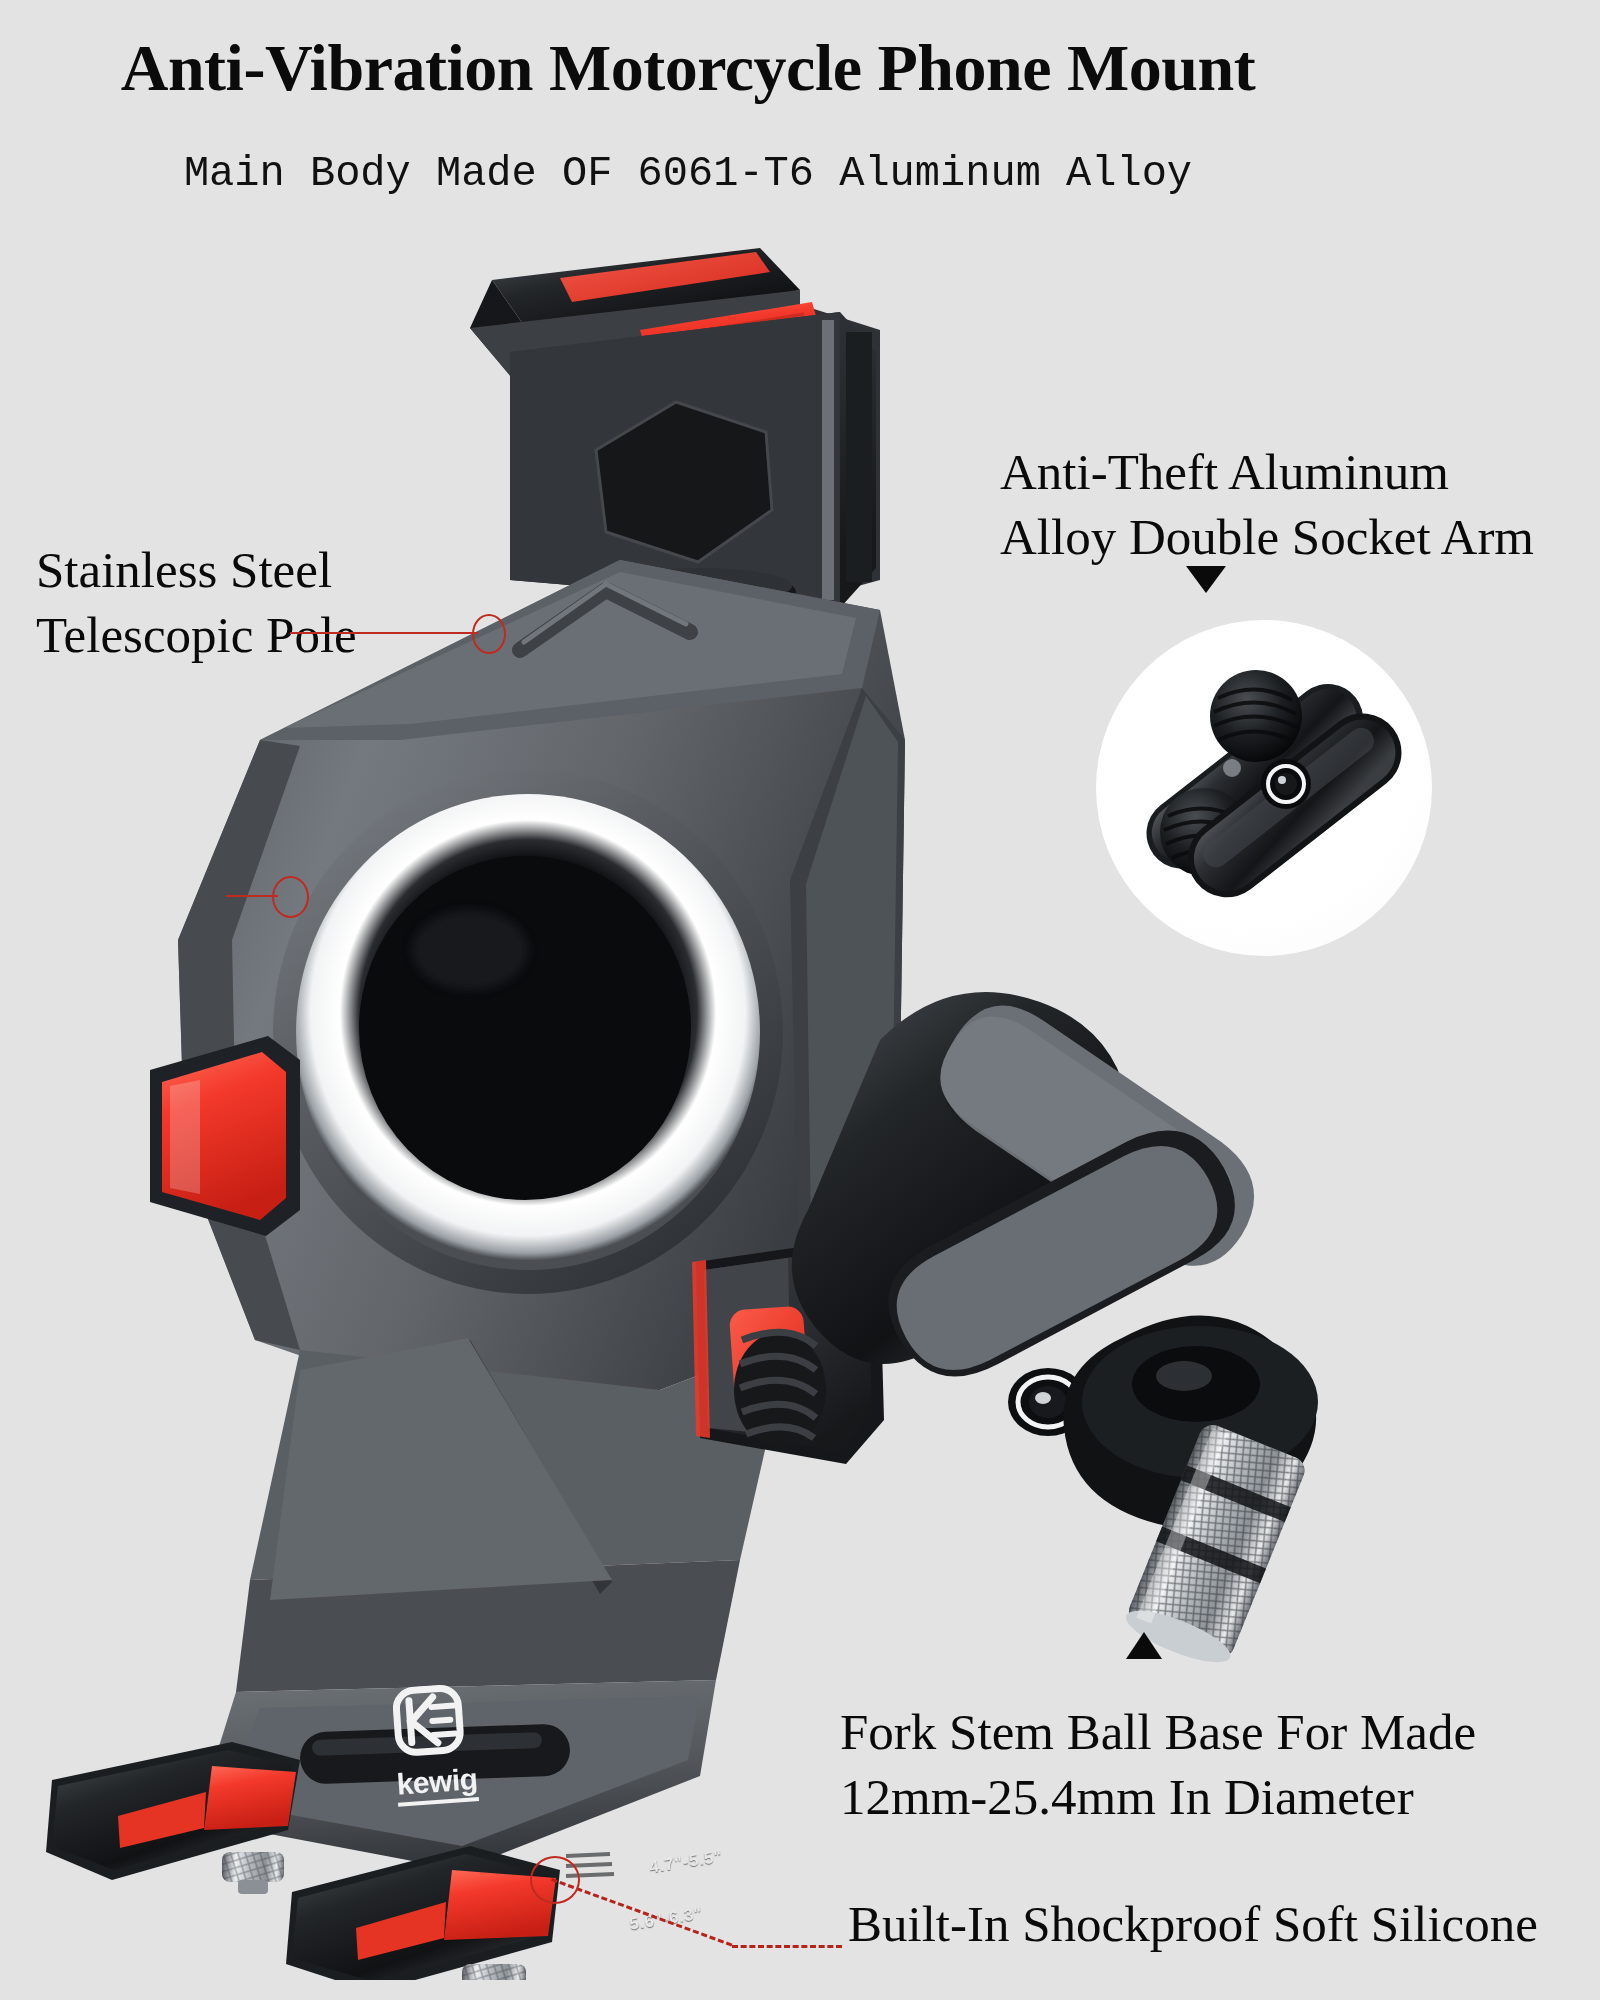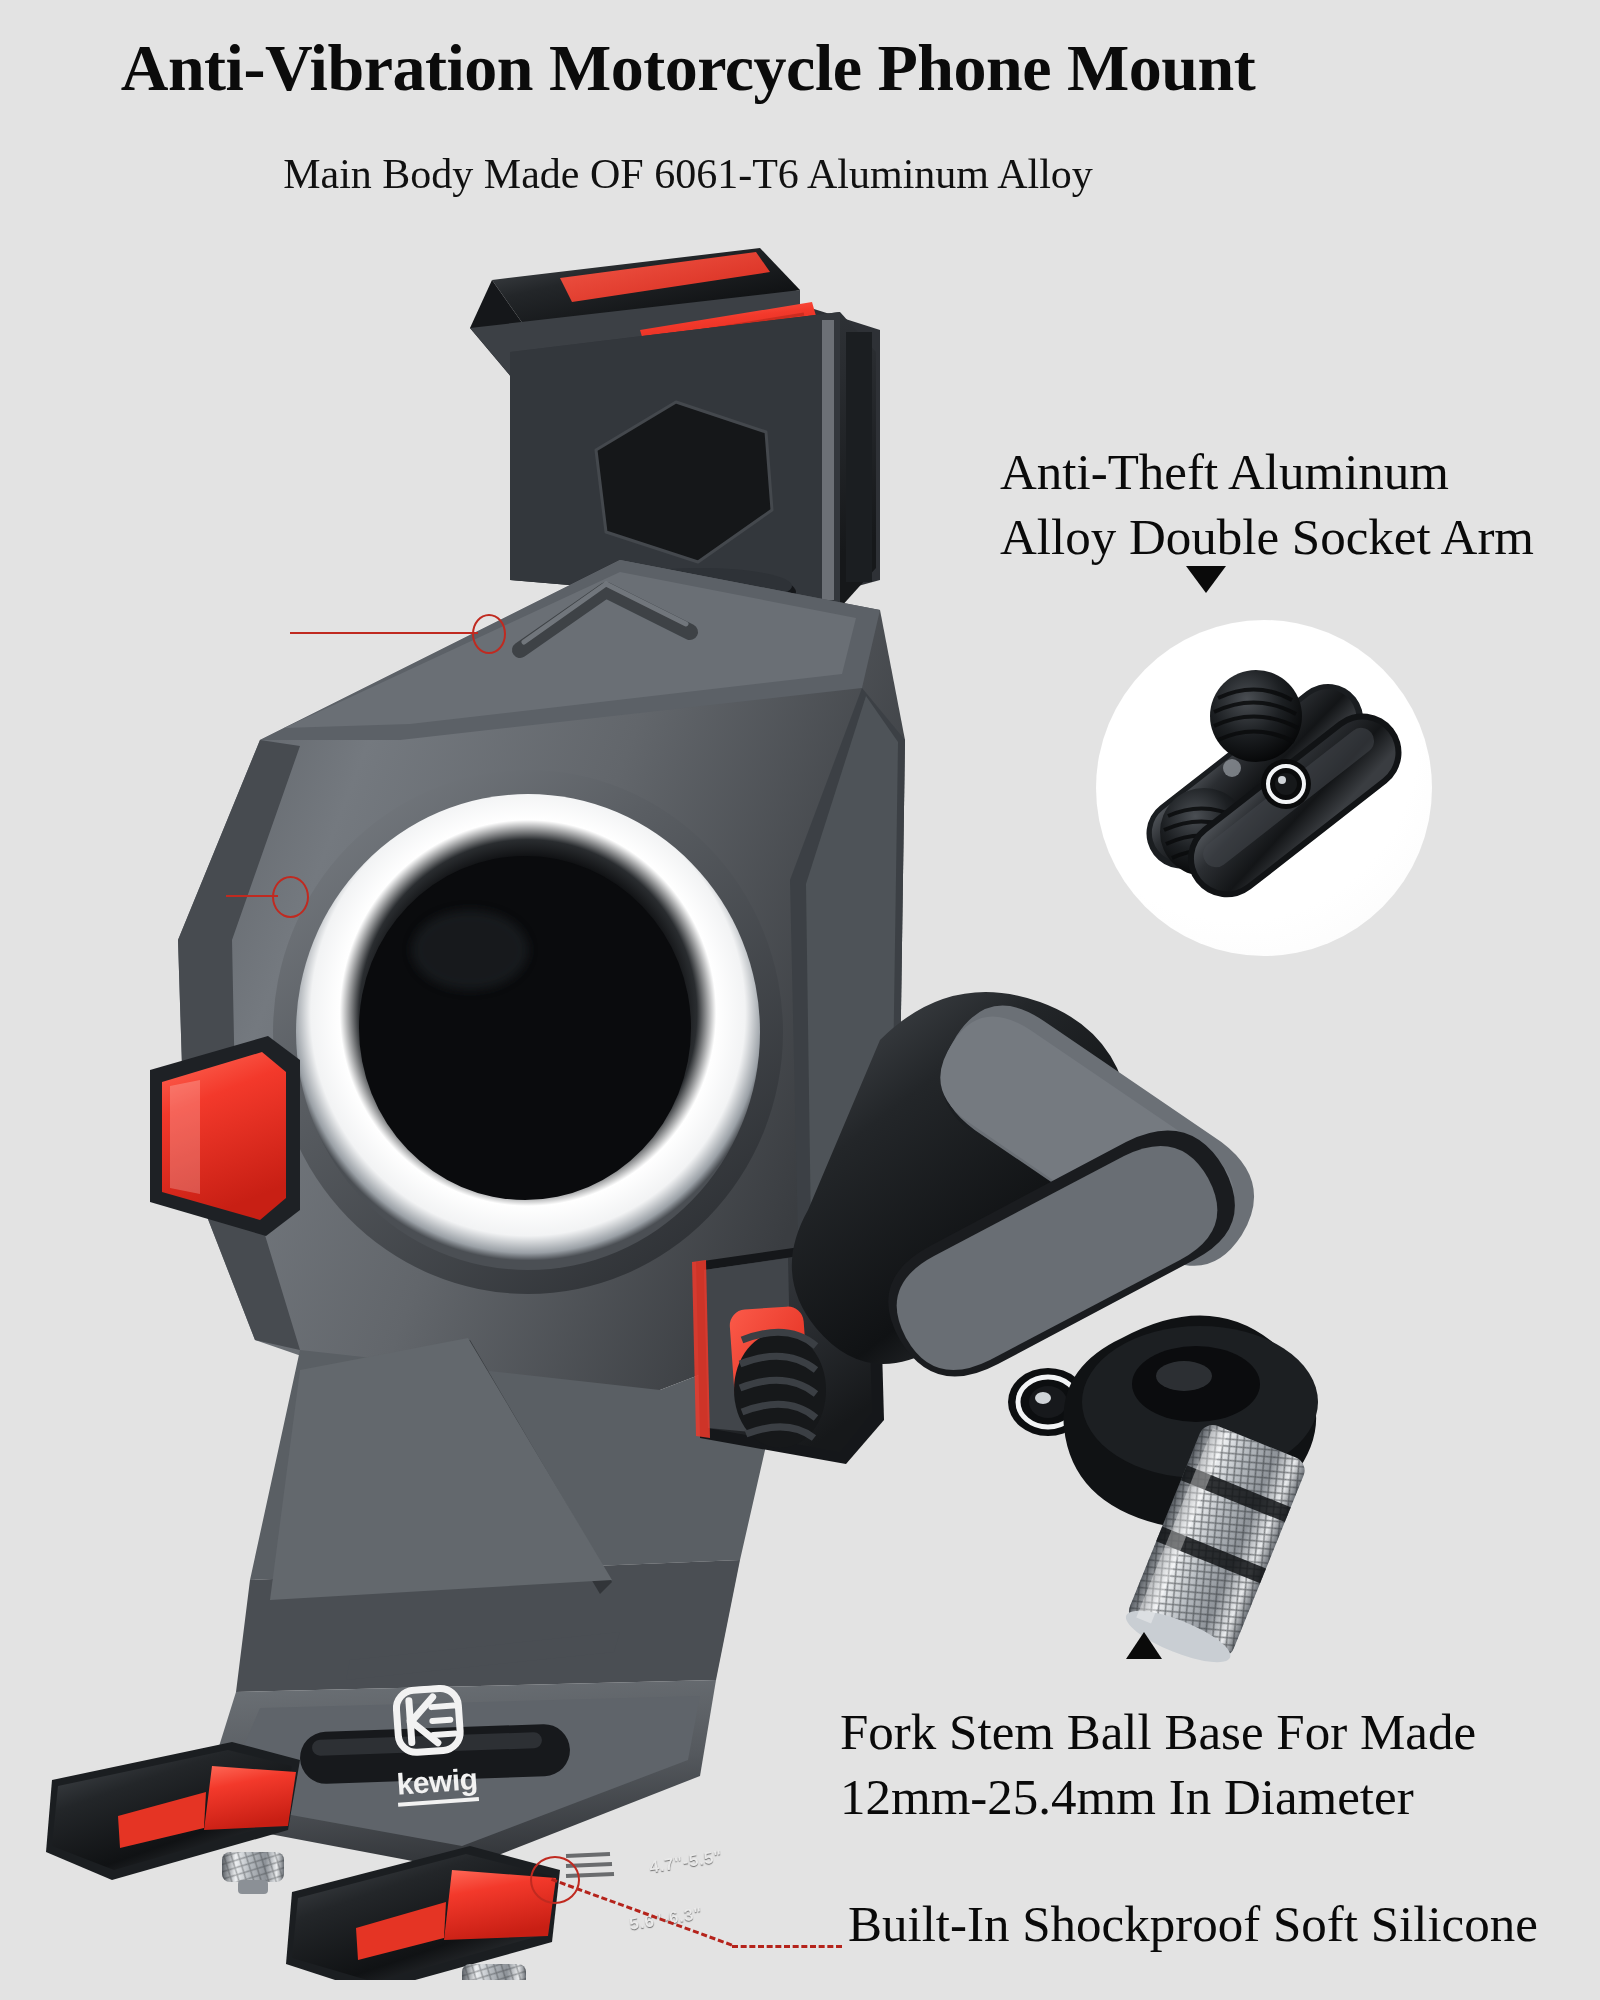--- a/index.html
+++ b/index.html
@@ -16,21 +16,21 @@
   .title{
     position:absolute;left:0;right:0;top:30px;
     text-align:center;
     font-size:66px;font-weight:bold;color:#0b0b0b;
     letter-spacing:-0.5px;
     font-family:"Liberation Serif", serif;
   }
   .subtitle{
     position:absolute;left:0;right:0;top:150px;
     text-align:center;font-size:42px;color:#111;
-    font-family:Liberation Serif, serif;
+    font-family:Liberation Mono, monospace;
   }
   .callout{
     position:absolute;color:#0a0a0a;
     font-size:51px;line-height:1.28;
     font-family:Liberation Serif, serif;
     white-space:pre-line;
   }
   #co-pole{left:36px;top:538px;}
   #co-body{left:40px;top:790px;}
   #co-socket{left:1000px;top:440px;width:560px;}
@@ -418,20 +418,22 @@
         <circle cx="190" cy="164" r="25" fill="#0a0b0c"></circle>
         <circle cx="190" cy="164" r="18" fill="none" stroke="#f3f5f7" stroke-width="4"></circle>
         <circle cx="190" cy="164" r="11" fill="#16181a"></circle>
         <circle cx="186" cy="160" r="4" fill="#cfd3d7"></circle>
       </g>
 
       <circle cx="136" cy="148" r="9" fill="#8d9298" opacity=".8"></circle>
     </svg>
   </div>
 
+  <div class="callout" id="co-pole">Stainless Steel
+Telescopic Pole</div>
   <div class="leader-line" id="ll-pole"></div>
   <div class="leader-dot" id="ld-pole"></div>
 
   <div class="leader-line" id="ll-body"></div>
   <div class="leader-dot" id="ld-body"></div>
 
   <div class="callout" id="co-socket">Anti-Theft Aluminum
 Alloy Double Socket Arm</div>
   <div class="tri" id="tri-down"></div>
 

